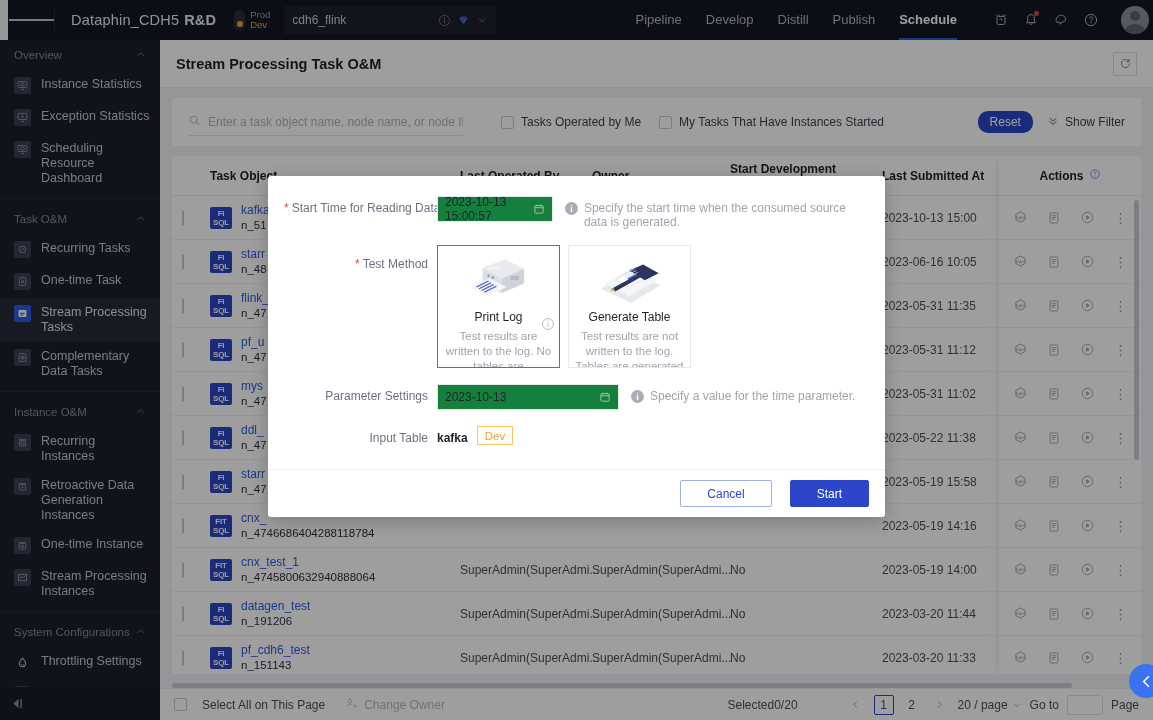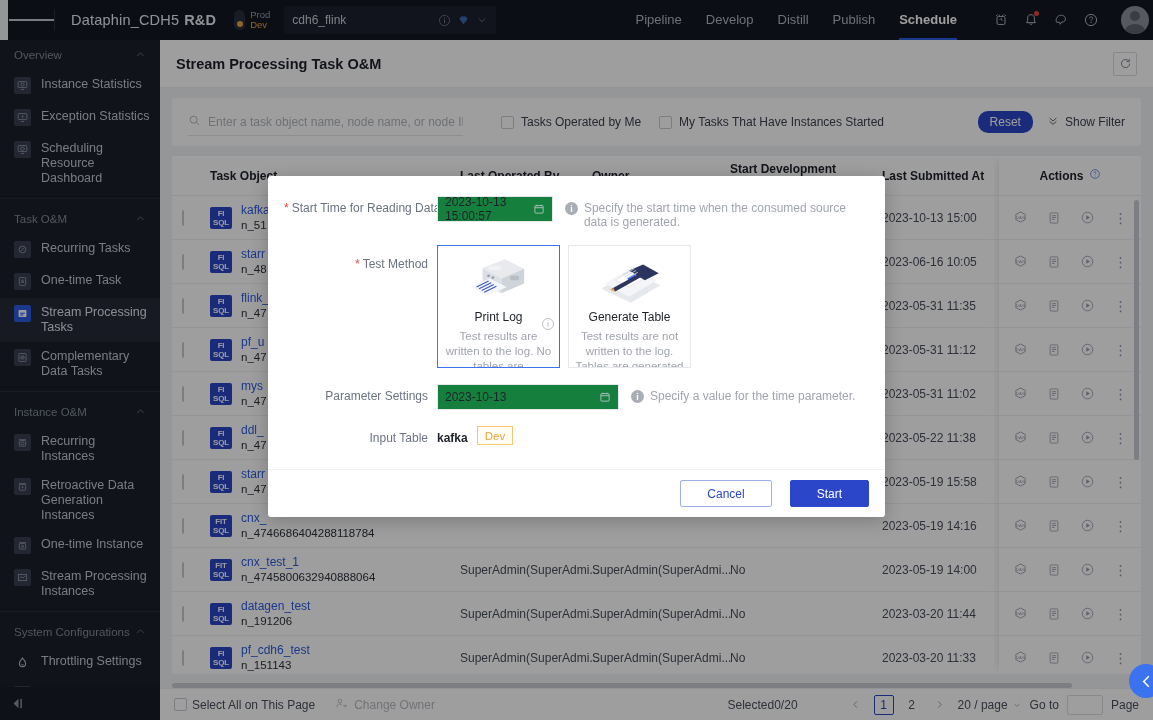--- a/index.html
+++ b/index.html
@@ -226,21 +226,21 @@
     position: absolute; right: 2px; top: 44px; width: 5px; height: 260px;
     background: #c9ccd4; border-radius: 3px;
   }
 
   
   .footer {
     position: absolute; bottom: 0; left: 0; width: 993px; height: 32px;
     background: #fff; display: flex; align-items: center; padding: 0 14px;
     border-top: 1px solid #ebedf1; font-size: 12px; color: #4a4f5c;
   }
-  .footer .selall { display: flex; align-items: center; gap: 5px; cursor: pointer; }
+  .footer .selall { display: flex; align-items: center; gap: 15px; cursor: pointer; }
   .footer .chowner { display: flex; align-items: center; gap: 6px; margin-left: 20px; color: #b6bac2; }
   .pager { margin-left: auto; display: flex; align-items: center; gap: 8px; }
   .pg-btn {
     min-width: 20px; height: 20px; display: flex; align-items: center; justify-content: center;
     font-size: 12px; color: #4a4f5c; cursor: pointer; border-radius: 2px; padding: 0 4px;
   }
   .pg-btn.cur { border: 1px solid #2b46c8; color: #2b46c8; }
   .pg-sel { display: flex; align-items: center; gap: 4px; cursor: pointer; }
   .goto-input {
     width: 36px; height: 20px; border: 1px solid #dcdfe5; border-radius: 2px; background: #fff;

